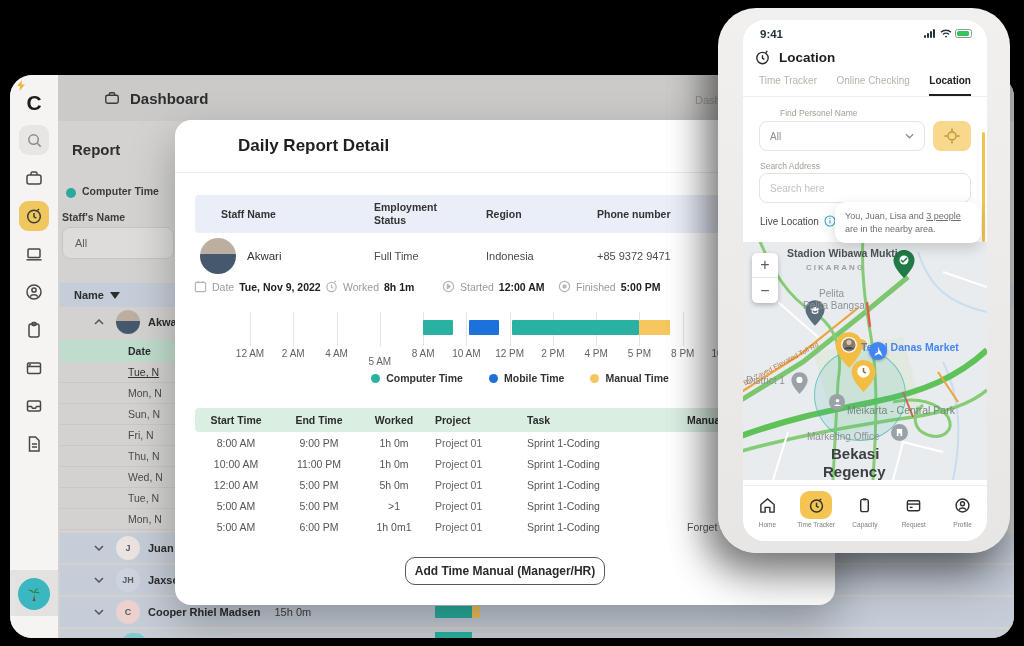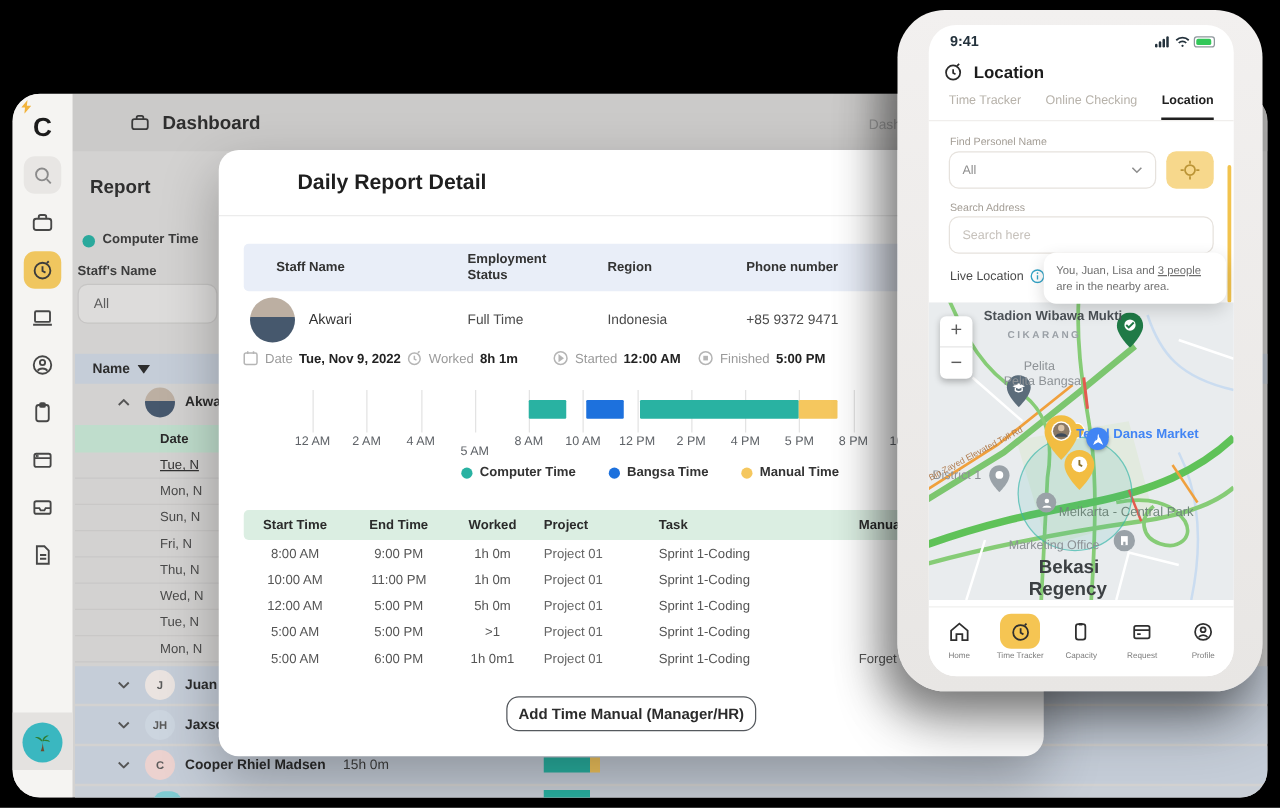--- a/index.html
+++ b/index.html
@@ -439,21 +439,21 @@
         <div class="cbar" style="left: 45.9091%; width: 6.36364%; background: rgb(29, 113, 221);"></div>
         <div class="cbar" style="left: 81.8182%; width: 6.36364%; background: rgb(245, 199, 94);"></div>
       </div>
     <div class="abs legend" id="legend">
         <div class="leg-item">
           <div class="leg-dot" style="background: rgb(41, 178, 162);"></div>
           <div class="leg-lab">Computer Time</div>
         </div>
         <div class="leg-item">
           <div class="leg-dot" style="background: rgb(29, 113, 221);"></div>
-          <div class="leg-lab">Bangsa Time</div>
+          <div class="leg-lab">Mobile Time</div>
         </div>
         <div class="leg-item">
           <div class="leg-dot" style="background: rgb(245, 199, 94);"></div>
           <div class="leg-lab">Manual Time</div>
         </div>
       </div>
 
     <div class="abs ttable" id="ttable">
         <div class="trow head">
           <div class="c c0">Start Time</div>
@@ -540,21 +540,21 @@
         </svg>
       <span class="p-title">Location</span>
     </div>
 
     <div class="p-tabs" id="ptabs">
         <div class="p-tab">Time Tracker</div>
         <div class="p-tab">Online Checking</div>
         <div class="p-tab on">Location</div>
       </div>
 
-    <div class="f-lab" style="top:88px;">Find Personel Name</div>
+    <div class="f-lab" style="top:88px;margin-left:20px;">Find Personel Name</div>
     <div class="f-select">
       <span>All</span>
       <svg width="9" height="6" viewBox="0 0 10 6" fill="none" stroke="#8d8d8d" stroke-width="1.4">
           <path d="M1 1l4 4 4-4"></path>
         </svg>
     </div>
     <div class="locate-btn">
       <svg width="16" height="16" viewBox="0 0 16 16" fill="none" stroke="#bb9435" stroke-width="1.4">
           <circle cx="8" cy="8" r="4"></circle>
           <line x1="8" y1="0.5" x2="8" y2="3"></line>

